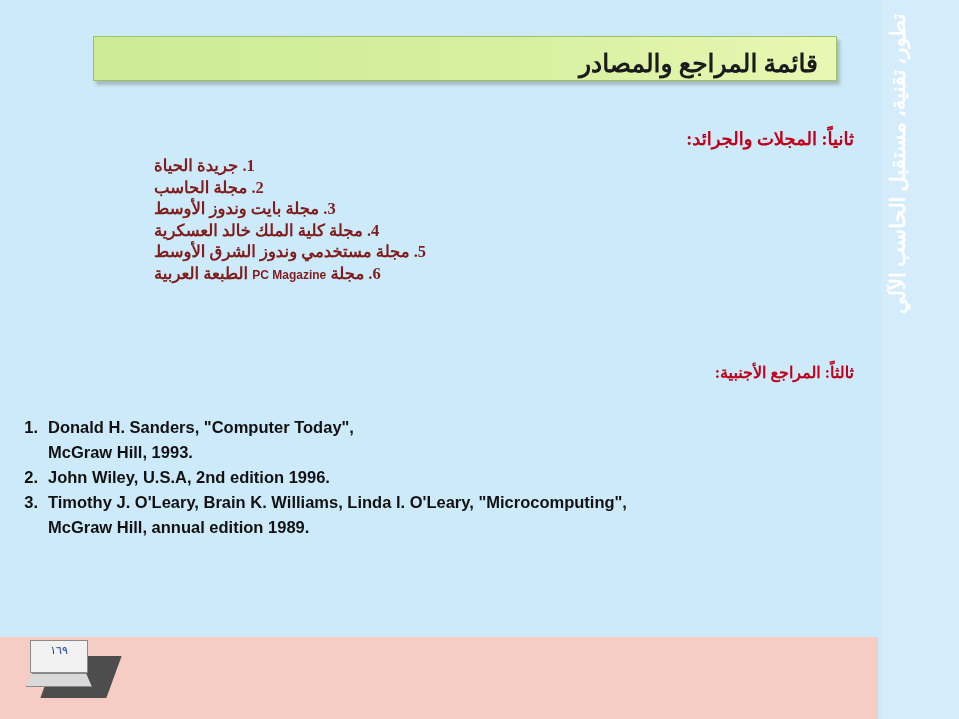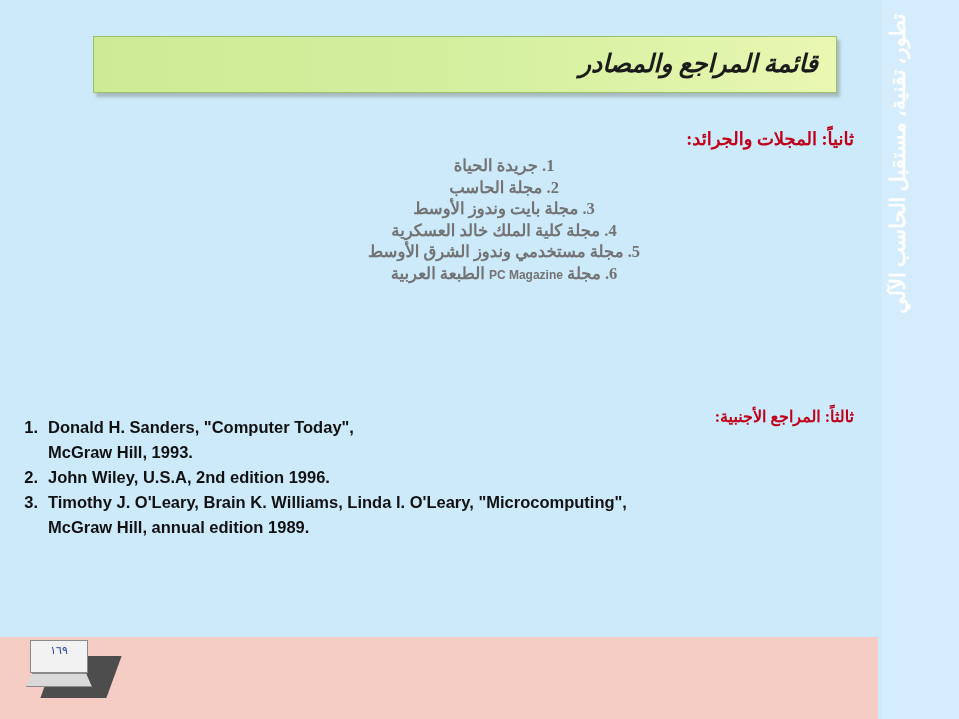--- a/index.html
+++ b/index.html
@@ -79,26 +79,25 @@
     white-space: nowrap;
     text-align: right;
   }
 
   
   .title-banner {
     position: absolute;
     left: 93px;
     top: 36px;
     width: 744px;
-    height: 57px;
+    height: 45px;
     background: linear-gradient(to left, #e9f7b2 0%, #d5f0a0 45%, #cdeb95 100%);
     border: 1px solid #9bbf6a;
     box-shadow: 3px 4px 3px rgba(120,130,120,0.45);
     box-sizing: border-box;
-    font-style: italic;
   }
   .title-text {
     position: absolute;
     right: 18px;
     top: 12px;
     font-family: "Liberation Serif", serif;
     font-size: 25px;
     font-weight: bold;
     color: #1b1b1b;
     direction: rtl;
@@ -116,32 +115,31 @@
   }
   #heading-journals {
     right: 105px;
     top: 128px;
     font-size: 18px;
   }
   #heading-foreign {
     right: 105px;
     top: 363px;
     font-size: 16px;
-    margin-top: 44px;
   }
 
   
   .ar-list {
     position: absolute;
     right: 105px;
     top: 155px;
     width: 700px;
     direction: rtl;
-    text-align: center;
-    color: #737373;
+    text-align: left;
+    color: #7f1d1d;
     font-family: "Liberation Serif", serif;
     font-size: 16.5px;
     line-height: 21.5px;
   }
   .ar-list .li {
     white-space: nowrap;
     font-weight: bold;
   }
   .ar-list .li .lat {
     font-family: "Liberation Sans", sans-serif;

